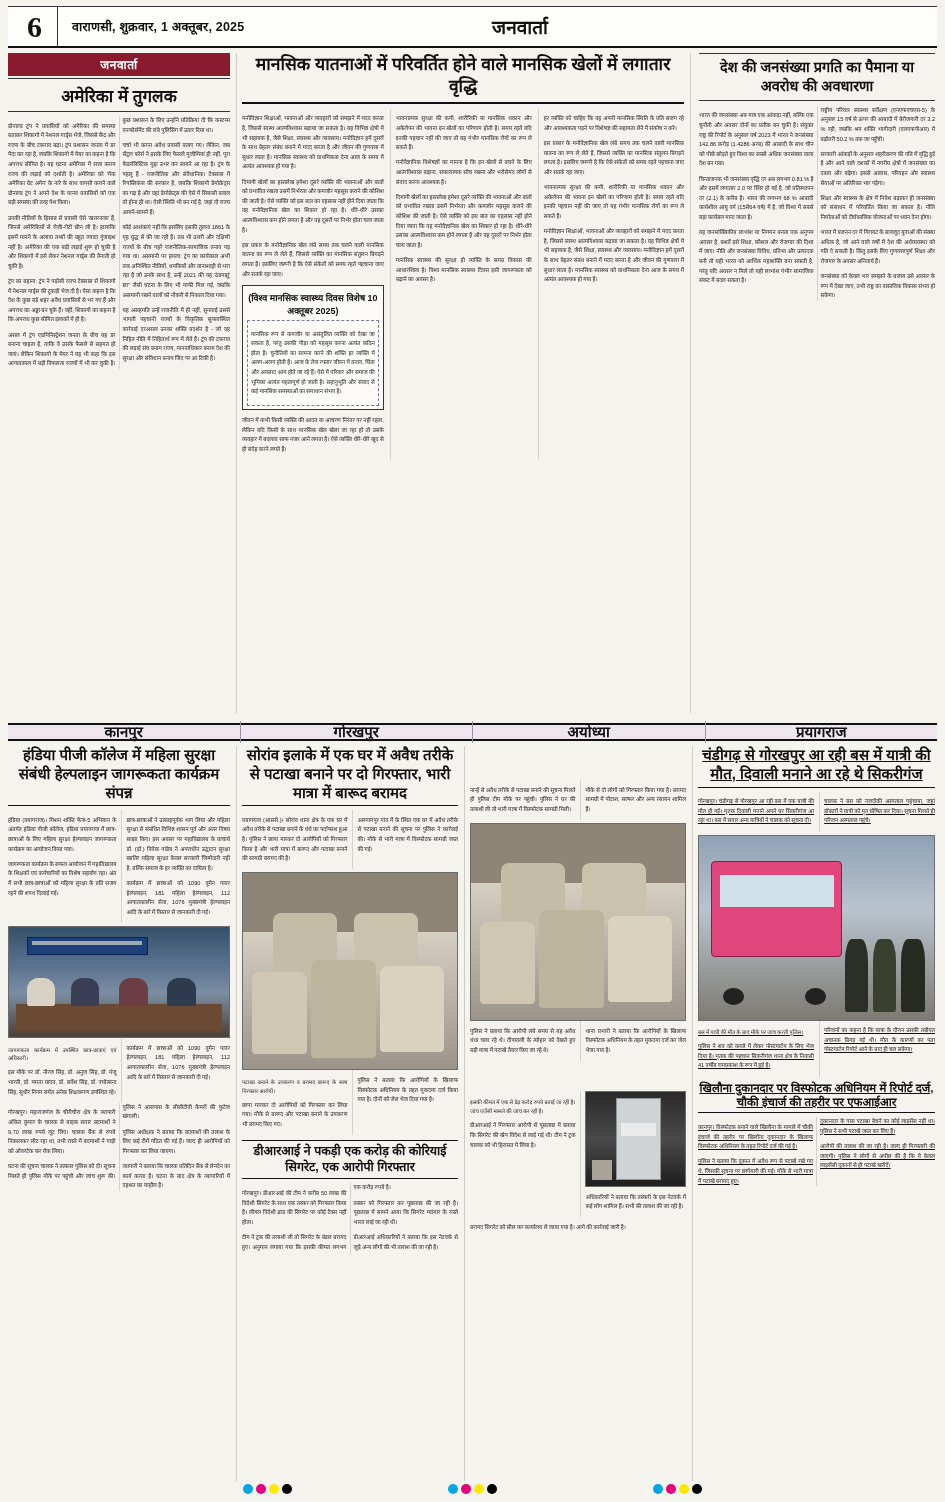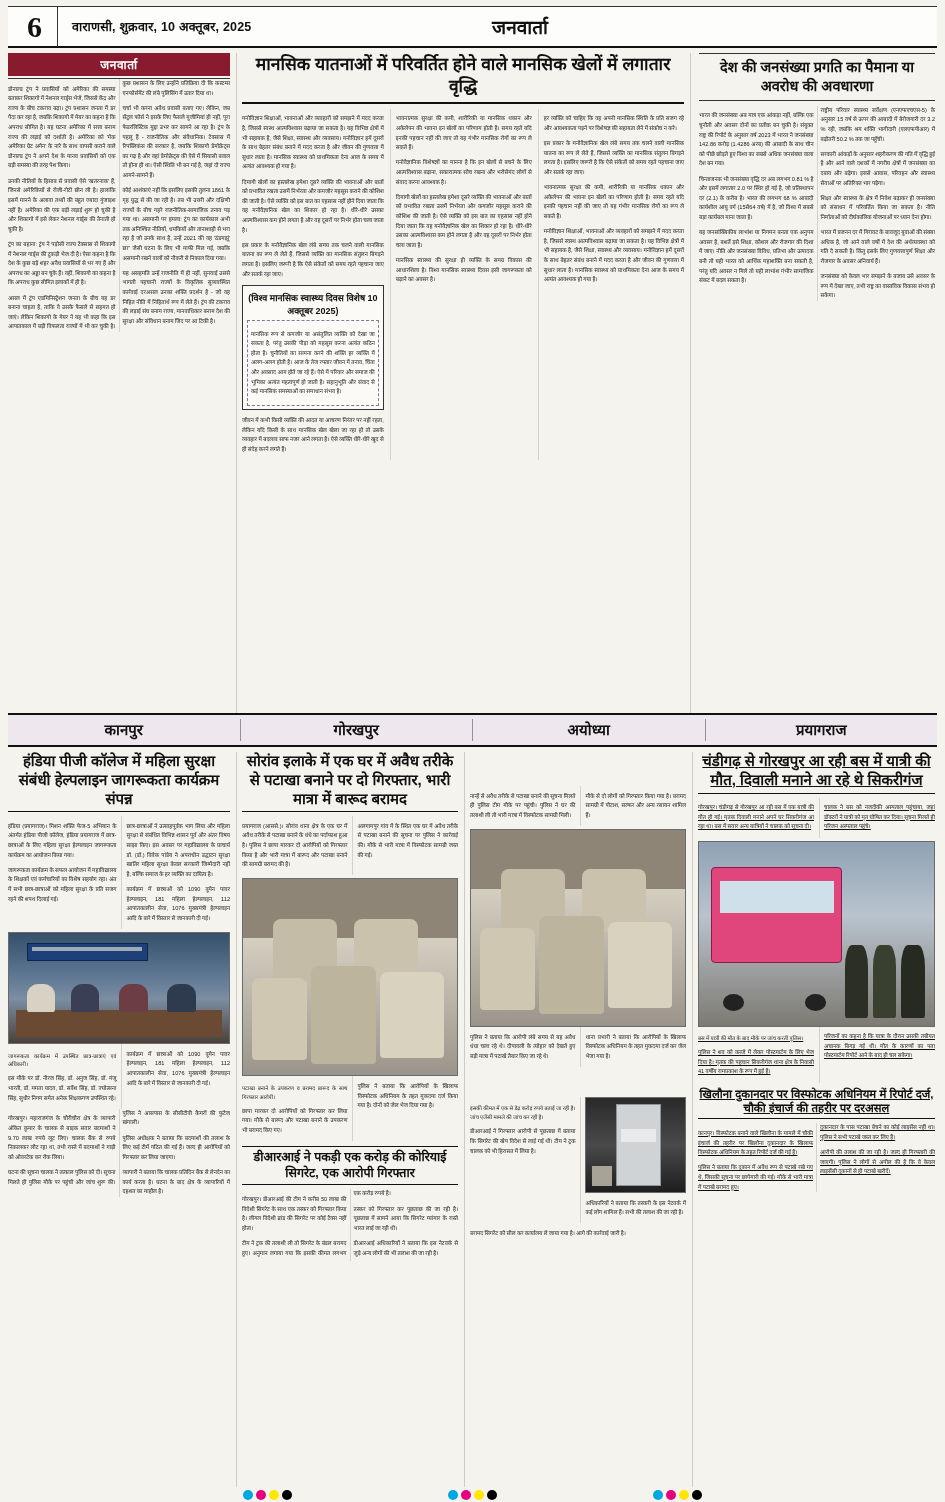--- a/index.html
+++ b/index.html
@@ -139,22 +139,22 @@
     border: 1px dashed #7a7a9a;
     padding: 3px;
   }
 
   
   .city-band {
     display: flex;
     border-top: 2px solid #111;
     border-bottom: 2px solid #111;
     background: #efe7ee;
-    margin-top: 0;
-    height: 34px;
+    margin-top: 10px;
+    height: 18px;
     align-items: center;
   }
   .city-band div {
     flex: 1;
     text-align: center;
     font-size: 15px;
     font-weight: bold;
     border-right: 1px solid #9a8fa0;
     line-height: 22px;
   }
@@ -246,30 +246,31 @@
   }
   .cmyk i { display:block; width:10px; height:10px; border-radius:50%; }
 </style>
 </head>
 <body>
 
 <div class="page">
 
   <div class="masthead">
     <div class="page-num">6</div>
-    <div class="mast-date">वाराणसी,  शुक्रवार, 10 अक्तूबर, 2025</div>
+    <div class="mast-date">वाराणसी,  शुक्रवार, 1 अक्तूबर, 2025</div>
     <div class="mast-right">जनवार्ता</div>
   </div>
 
   <div class="top-region">
 
     <div class="zone-left">
       <div class="edit-flag-wrap">
         <div class="edit-flag">जनवार्ता</div>
       </div>
+      <div class="edit-title">अमेरिका में तुगलक</div>
       <div class="cols-2">
         <p class="body-text">डोनाल्ड ट्रंप ने प्रवासियों को अमेरिका की समस्या बताकर शिकागो में नेशनल गार्ड्स भेजे, जिससे केंद्र और राज्य के बीच टकराव बढ़ा। ट्रंप प्रशासन जनता में डर पैदा कर रहा है, जबकि शिकागो में मेयर का कहना है कि अपराध सीमित है। यह घटना अमेरिका में सत्ता बनाम राज्य की लड़ाई को दर्शाती है। अमेरिका को 'मेक अमेरिका ग्रेट अगेन' के नारे के साथ वापसी कराने वाले डोनाल्ड ट्रंप ने अपने देश के मानव प्रवासियों को एक बड़ी समस्या की तरह पेश किया।</p>
         <p class="body-text">उनकी नीतियों के हिसाब से प्रवासी ऐसे 'खतरनाक' हैं, जिनसे अमेरिकियों से रोजी-रोटी छीन ली है। हालांकि इसमें मानने के अलावा तथ्यों की बहुत ज्यादा गुंजाइश नहीं है। अमेरिका की एक बड़ी लड़ाई शुरू हो चुकी है और शिकागो में इसे लेकर नेशनल गार्ड्स की तैनाती हो चुकी है।</p>
         <p class="body-text">ट्रंप का बहाना: ट्रंप ने पड़ोसी राज्य टेक्सास से शिकागो में नेशनल गार्ड्स की टुकड़ी भेज दी है। ऐसा कहना है कि देश के कुछ बड़े शहर अवैध प्रवासियों से भर गए हैं और अपराध का अड्डा बन चुके हैं। वहीं, शिकागो का कहना है कि अपराध कुछ सीमित इलाकों में ही है।</p>
         <p class="body-text">असल में ट्रंप एडमिनिस्ट्रेशन जनता के बीच यह डर बनाना चाहता है, ताकि वे उसके फैसले से सहमत हो जाएं। लेकिन शिकागो के मेयर ने यह भी कहा कि इस आपातकाल में बड़ी विफलता राज्यों में भी कर चुकी है। कुछ प्रशासन के लिए उन्होंने प्रतिक्रिया दी कि कस्टम्स एनफोर्समेंट की लंबे पुलिसिंग में उतार दिया था।</p>
         <p class="body-text">चर्चा भी करना अवैध प्रवासी बताए गए। लेकिन, जब सेंट्रल फोर्स ने इसके लिए फैसले मुजीमियां ही नहीं, पूरा फेडरलिस्टिक मुद्दा उभर कर सामने आ रहा है। ट्रंप के पहलू हैं - राजनीतिक और संवैधानिक। टेक्सास में रिपब्लिकंस की सरकार है, जबकि शिकागो डेमोक्रेट्स का गढ़ है और वहां डेमोक्रेट्स की ऐसे में सियासी बवाल तो होना ही था। ऐसी स्थिति भी बन गई है, जहां दो राज्य आमने-सामने हैं।</p>
         <p class="body-text">कोई आशंकाएं नहीं कि इसलिए इसकी तुलना 1861 के गृह युद्ध से की जा रही है। तब भी उत्तरी और दक्षिणी राज्यों के बीच गहरे राजनीतिक-सामाजिक तनाव पड़ गया था। असमानी पर हमला: ट्रंप का कार्यकाल अभी तक अनिश्चित नीतियों, धमकियों और तानाशाही से भरा रहा है जो उनके साथ है, उन्हें 2021 की वह 'ठंडमझूं' छा'' जैसी घटना के लिए भी माफी मिल गई, जबकि असमानी रखने वालों को नौकरी से निकाल दिया गया।</p>
         <p class="body-text">यह असहमति उन्हें राजनीति में ही नहीं, सुनवाई उससे भागती पहचानी राज्यों के विकृतिक सुव्यवस्थित कार्रवाई दरअसल उनका शक्ति प्रदर्शन है - जो वह निहित नीति में निहितार्थ रूप में लेते हैं। ट्रंप की टकराव की लड़ाई संघ बनाम राज्य, मानवाधिकार बनाम देश की सुरक्षा और संविधान बनाम जिद पर आ टिकी है।</p>
         <p class="body-text"></p>
       </div>
@@ -464,21 +465,21 @@
       </div>
       <div style="display:flex; gap:5px;">
         <div style="width:50%">
           <p class="body-text cap">बस में यात्री की मौत के बाद मौके पर जांच करती पुलिस।</p>
           <p class="body-text">पुलिस ने शव को कब्जे में लेकर पोस्टमार्टम के लिए भेज दिया है। मृतक की पहचान सिकरीगंज थाना क्षेत्र के निवासी 41 वर्षीय रामप्रकाश के रूप में हुई है।</p>
         </div>
         <div style="width:50%; border-left:1px solid #d6d2c9; padding-left:4px;">
           <p class="body-text">परिजनों का कहना है कि यात्रा के दौरान उसकी तबीयत अचानक बिगड़ गई थी। मौत के कारणों का पता पोस्टमार्टम रिपोर्ट आने के बाद ही चल सकेगा।</p>
         </div>
       </div>
-      <div class="sub-head-sm2">खिलौना दुकानदार पर विस्फोटक अधिनियम में रिपोर्ट दर्ज, चौकी इंचार्ज की तहरीर पर दरअसल</div>
+      <div class="sub-head-sm2">खिलौना दुकानदार पर विस्फोटक अधिनियम में रिपोर्ट दर्ज, चौकी इंचार्ज की तहरीर पर एफआईआर</div>
       <div class="cols-2">
         <p class="body-text">कानपुर। विस्फोटक बनाने वाले खिलौना के मामले में चौकी इंचार्ज की तहरीर पर खिलौना दुकानदार के खिलाफ विस्फोटक अधिनियम के तहत रिपोर्ट दर्ज की गई है।</p>
         <p class="body-text">पुलिस ने बताया कि दुकान में अवैध रूप से पटाखे रखे गए थे, जिसकी सूचना पर छापेमारी की गई। मौके से भारी मात्रा में पटाखे बरामद हुए।</p>
         <p class="body-text">दुकानदार के पास पटाखा बेचने का कोई लाइसेंस नहीं था। पुलिस ने सभी पटाखे जब्त कर लिए हैं।</p>
         <p class="body-text">आरोपी की तलाश की जा रही है। जल्द ही गिरफ्तारी की जाएगी। पुलिस ने लोगों से अपील की है कि वे केवल लाइसेंसी दुकानों से ही पटाखे खरीदें।</p>
       </div>
     </div>
   </div>
 
   <div class="cmyk">

